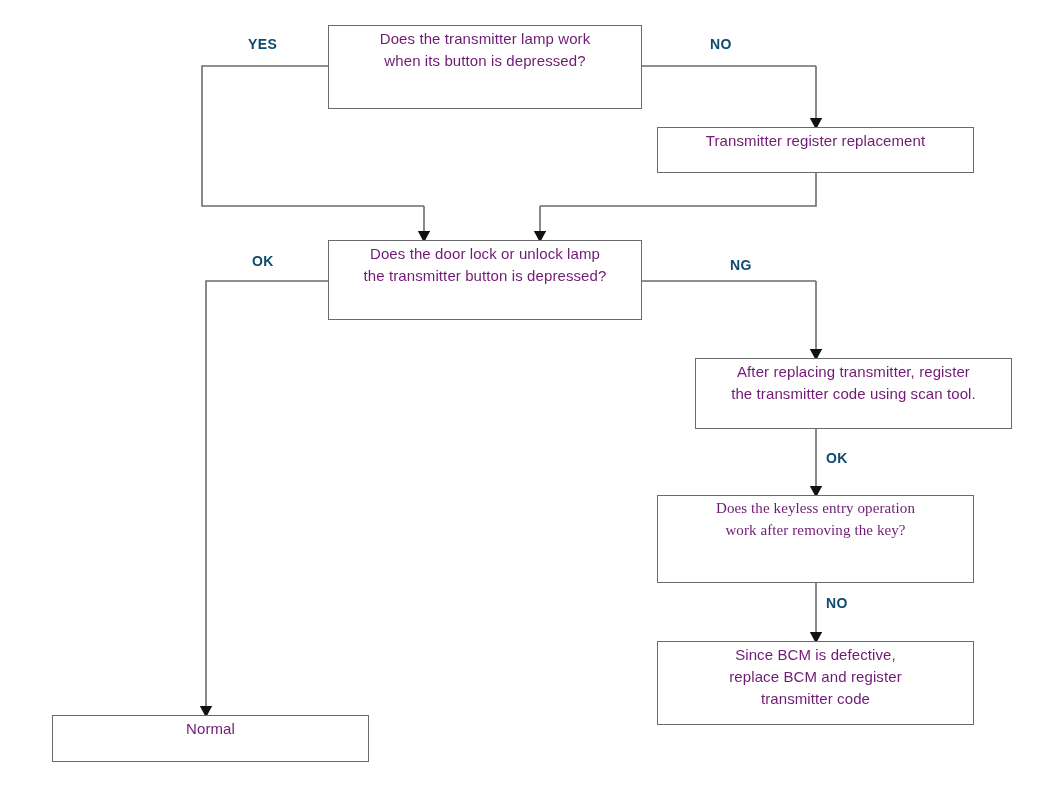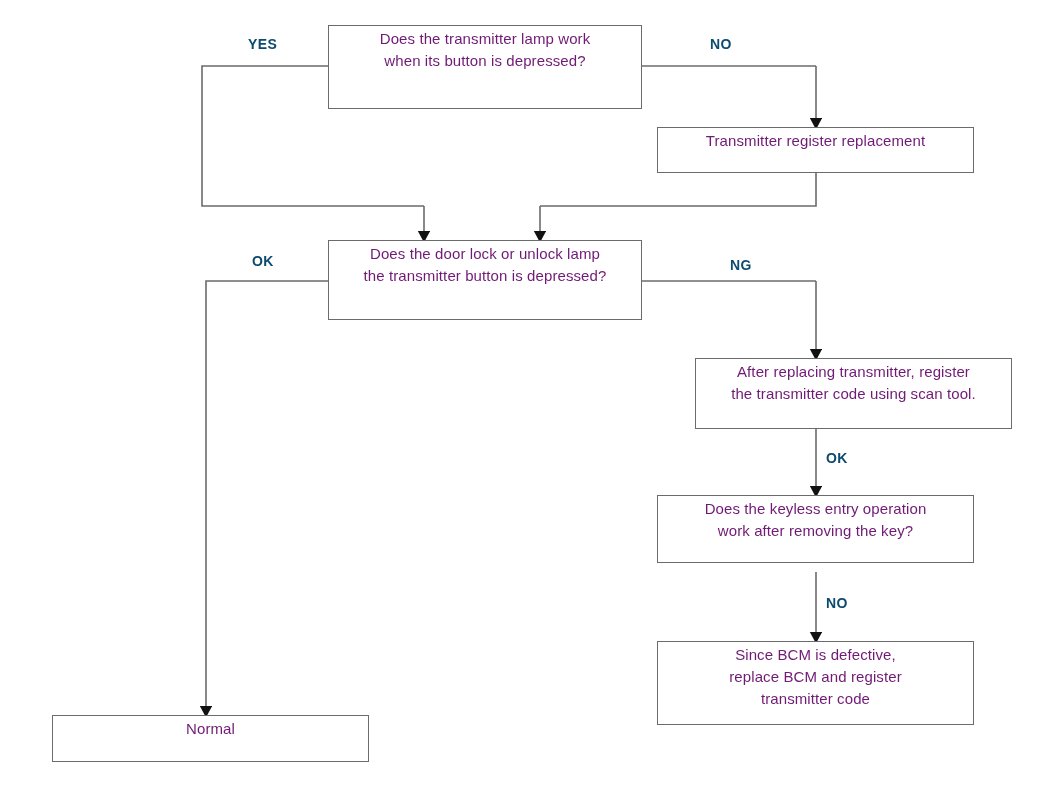--- a/index.html
+++ b/index.html
@@ -97,21 +97,21 @@
   <div class="node" style="left:328px; top:240px; width:314px; height:80px;">
     <span class="node-text">Does the door lock or unlock lamp
 the transmitter button is depressed?</span>
   </div>
 
   <div class="node" style="left:657px; top:358px; width:317px; height:71px;margin-left:38px;">
     <span class="node-text">After replacing transmitter, register
 the transmitter code using scan tool.</span>
   </div>
 
-  <div class="node" style="left:657px; top:495px; width:317px; height:68px;">
+  <div class="node" style="left:657px; top:495px; width:317px; height:88px;font-family:Liberation Serif, serif;">
     <span class="node-text">Does the keyless entry operation
 work after removing the key?</span>
   </div>
 
   <div class="node" style="left:657px; top:641px; width:317px; height:84px;">
     <span class="node-text">Since BCM is defective,
 replace BCM and register
 transmitter code</span>
   </div>
 

